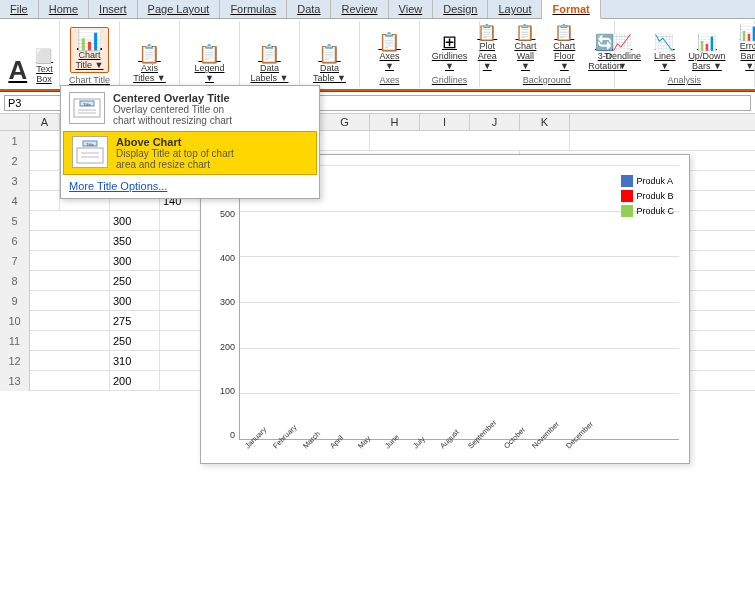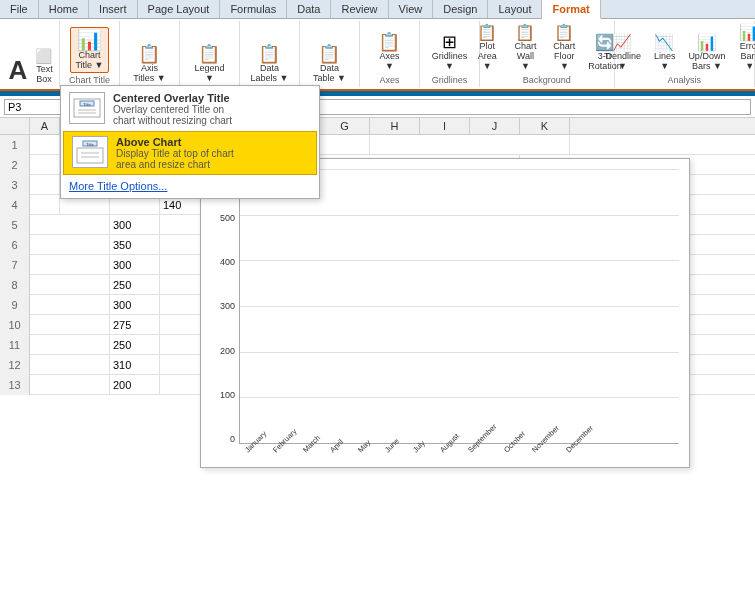--- a/index.html
+++ b/index.html
@@ -1,19 +1,19 @@
 <!DOCTYPE html>
 <html><head>
   <meta charset="utf-8">
   <style>
     * { box-sizing: border-box; margin: 0; padding: 0; }
     body { font-family: 'Segoe UI', Arial, sans-serif; font-size: 11px; background: #fff; overflow: hidden; width: 755px; height: 590px; }
 
     
-    .ribbon { background: #5eead4; border-bottom: 5px solid #0369a1; }
+    .ribbon { background: #5eead4; border-bottom: 1px solid #0369a1; text-decoration: underline; }
     .ribbon-tabs { display: flex; background: #dce6f1; border-bottom: 1px solid #aaa; }
     .ribbon-tab { padding: 3px 10px; font-size: 11px; cursor: pointer; border-right: 1px solid #bbb; color: #333; }
     .ribbon-tab.active { background: #fff; border-bottom: 1px solid #fff; margin-bottom: -1px; color: #d4580a; font-weight: bold; }
 
     .ribbon-body { display: flex; align-items: stretch; padding: 2px 0; background: #fff; border-bottom: 2px solid #d4580a; }
     .ribbon-group { display: flex; flex-direction: column; align-items: center; padding: 2px 6px; border-right: 1px solid #ddd; min-width: 60px; }
     .ribbon-group-items { display: flex; align-items: flex-end; flex: 1; gap: 2px; }
     .ribbon-group-label { font-size: 9px; color: #666; margin-top: 2px; text-align: center; }
 
     .ribbon-btn { display: flex; flex-direction: column; align-items: center; cursor: pointer; padding: 2px 4px; border-radius: 2px; min-width: 36px; }
@@ -446,20 +446,34 @@
                   <div style="flex: 1 1 0%; background: rgb(146, 208, 80); height: 76.7%; min-width: 4px;"></div>
                 </div>
                 <div style="display: flex; align-items: flex-end; flex: 1 1 0%; gap: 1px; padding: 0px 1px;">
                   <div style="flex: 1 1 0%; background: rgb(68, 114, 196); height: 33.3%; min-width: 4px;"></div>
                   <div style="flex: 1 1 0%; background: rgb(255, 0, 0); height: 16.7%; min-width: 4px;"></div>
                   <div style="flex: 1 1 0%; background: rgb(146, 208, 80); height: 83.3%; min-width: 4px;"></div>
                 </div>
               </div>
           </div>
 
+          <div class="legend">
+            <div class="legend-item">
+              <div class="legend-color" style="background:#4472C4;"></div>
+              <span>Produk A</span>
+            </div>
+            <div class="legend-item">
+              <div class="legend-color" style="background:#FF0000;"></div>
+              <span>Produk B</span>
+            </div>
+            <div class="legend-item">
+              <div class="legend-color" style="background:#92D050;"></div>
+              <span>Produk C</span>
+            </div>
+          </div>
         </div>
 
         <div style="display:flex; padding-left:32px; padding-right:80px; margin-top:2px;">
           <div style="flex:1; display:flex;">
             <span style="flex:1; font-size:7.5px; color:#333; transform:rotate(-45deg); transform-origin:top left; display:inline-block; margin-top:2px; white-space:nowrap;">January</span>
             <span style="flex:1; font-size:7.5px; color:#333; transform:rotate(-45deg); transform-origin:top left; display:inline-block; margin-top:2px; white-space:nowrap;">February</span>
             <span style="flex:1; font-size:7.5px; color:#333; transform:rotate(-45deg); transform-origin:top left; display:inline-block; margin-top:2px; white-space:nowrap;">March</span>
             <span style="flex:1; font-size:7.5px; color:#333; transform:rotate(-45deg); transform-origin:top left; display:inline-block; margin-top:2px; white-space:nowrap;">April</span>
             <span style="flex:1; font-size:7.5px; color:#333; transform:rotate(-45deg); transform-origin:top left; display:inline-block; margin-top:2px; white-space:nowrap;">May</span>
             <span style="flex:1; font-size:7.5px; color:#333; transform:rotate(-45deg); transform-origin:top left; display:inline-block; margin-top:2px; white-space:nowrap;">June</span>

